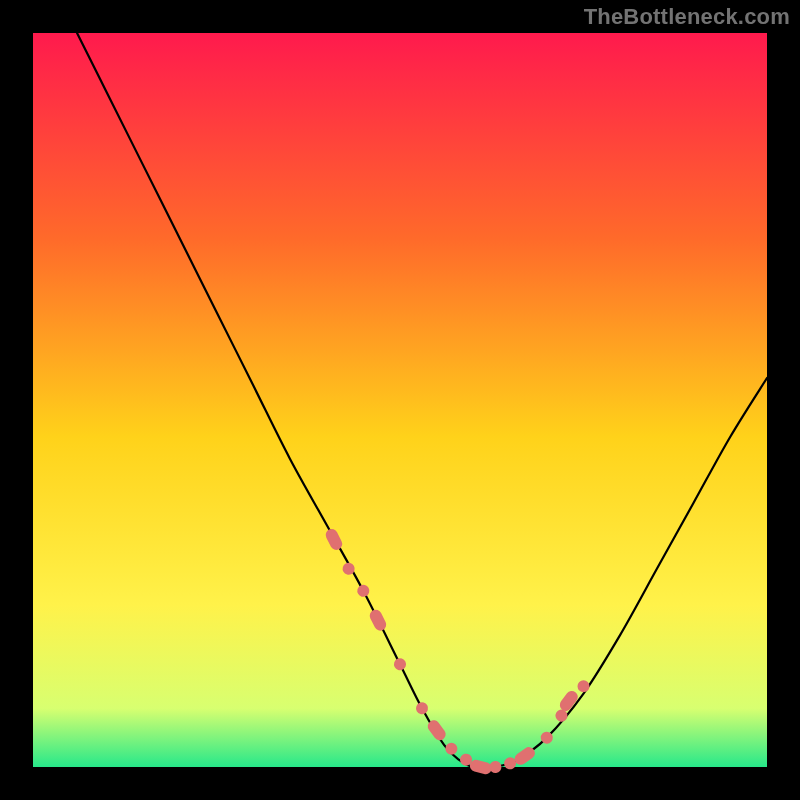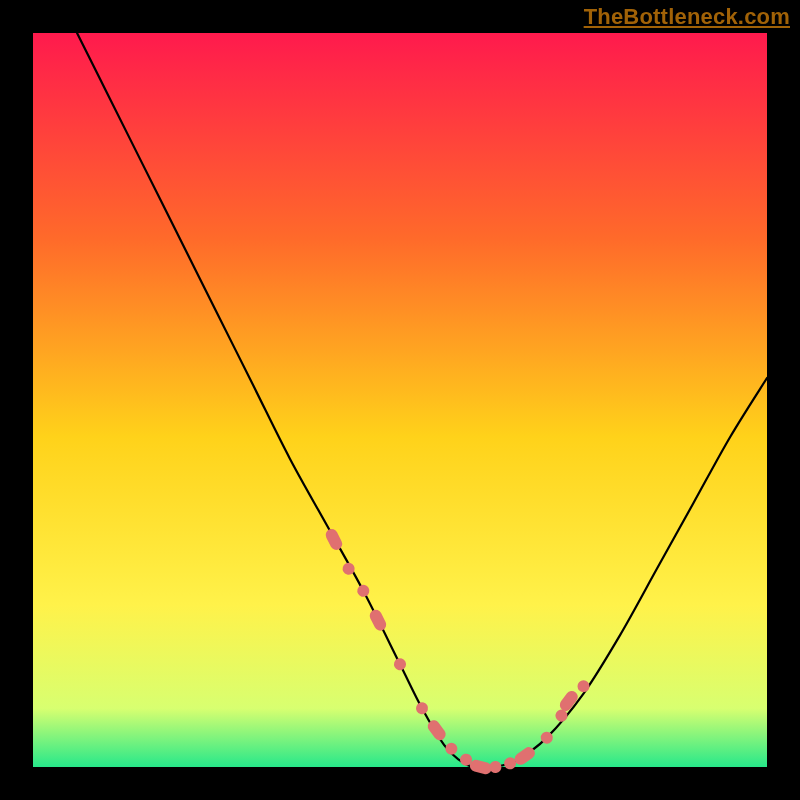--- a/index.html
+++ b/index.html
@@ -14,27 +14,26 @@
   .frame {
     position: relative;
     width: 800px;
     height: 800px;
     background: #000;
   }
   .watermark {
     position: absolute;
     top: 4px;
     right: 10px;
-    color: #a16207;
+    color: #737373;
     font-size: 22px;
     font-weight: bold;
     letter-spacing: 0.2px;
     z-index: 50;
     user-select: none;
-    text-decoration: underline;
   }
   svg {
     display: block;
   }
 </style>
 </head>
 <body>
 
 <div class="frame">
   <div class="watermark">TheBottleneck.com</div>

